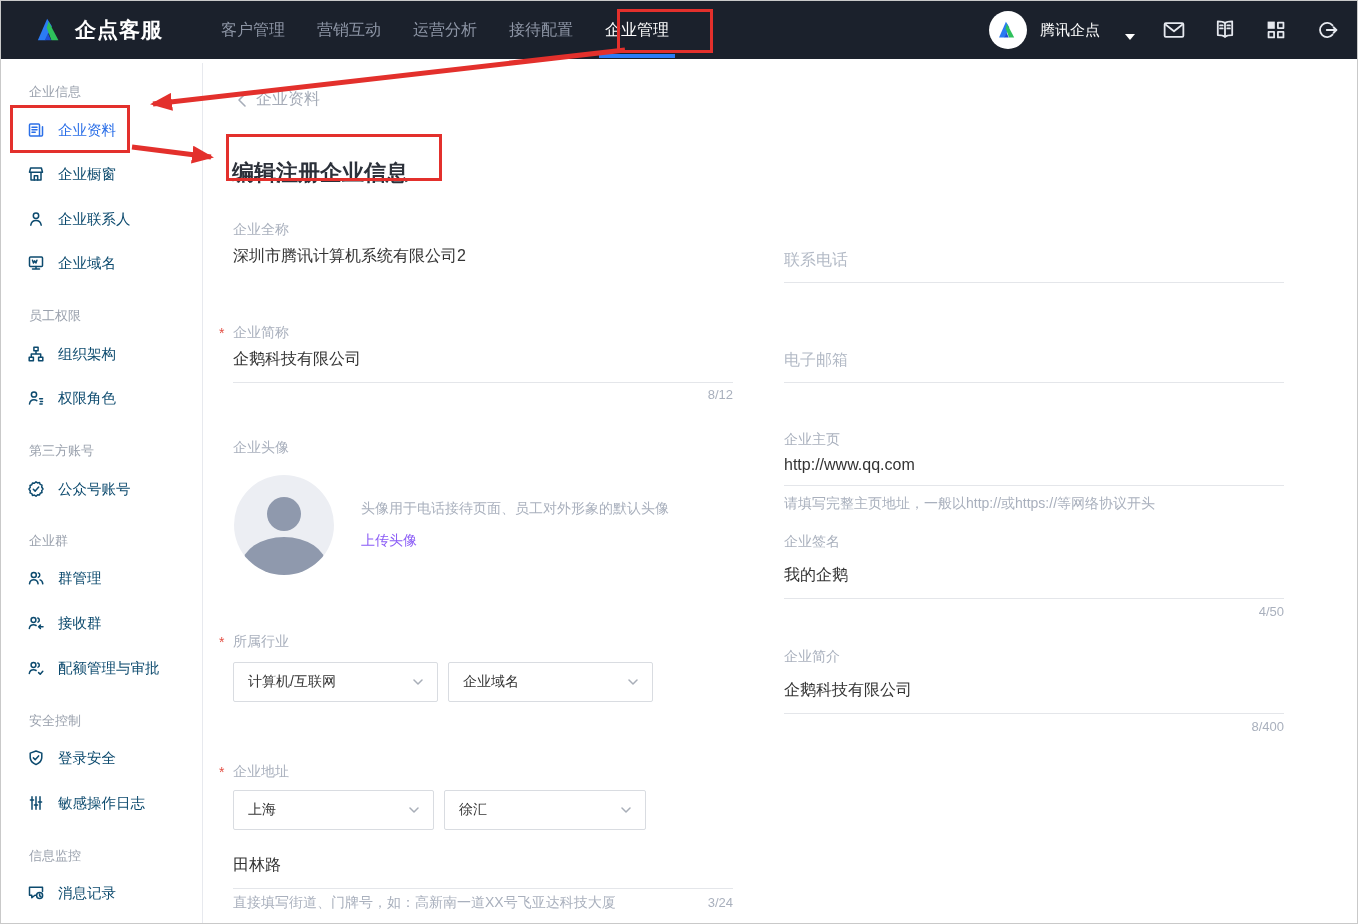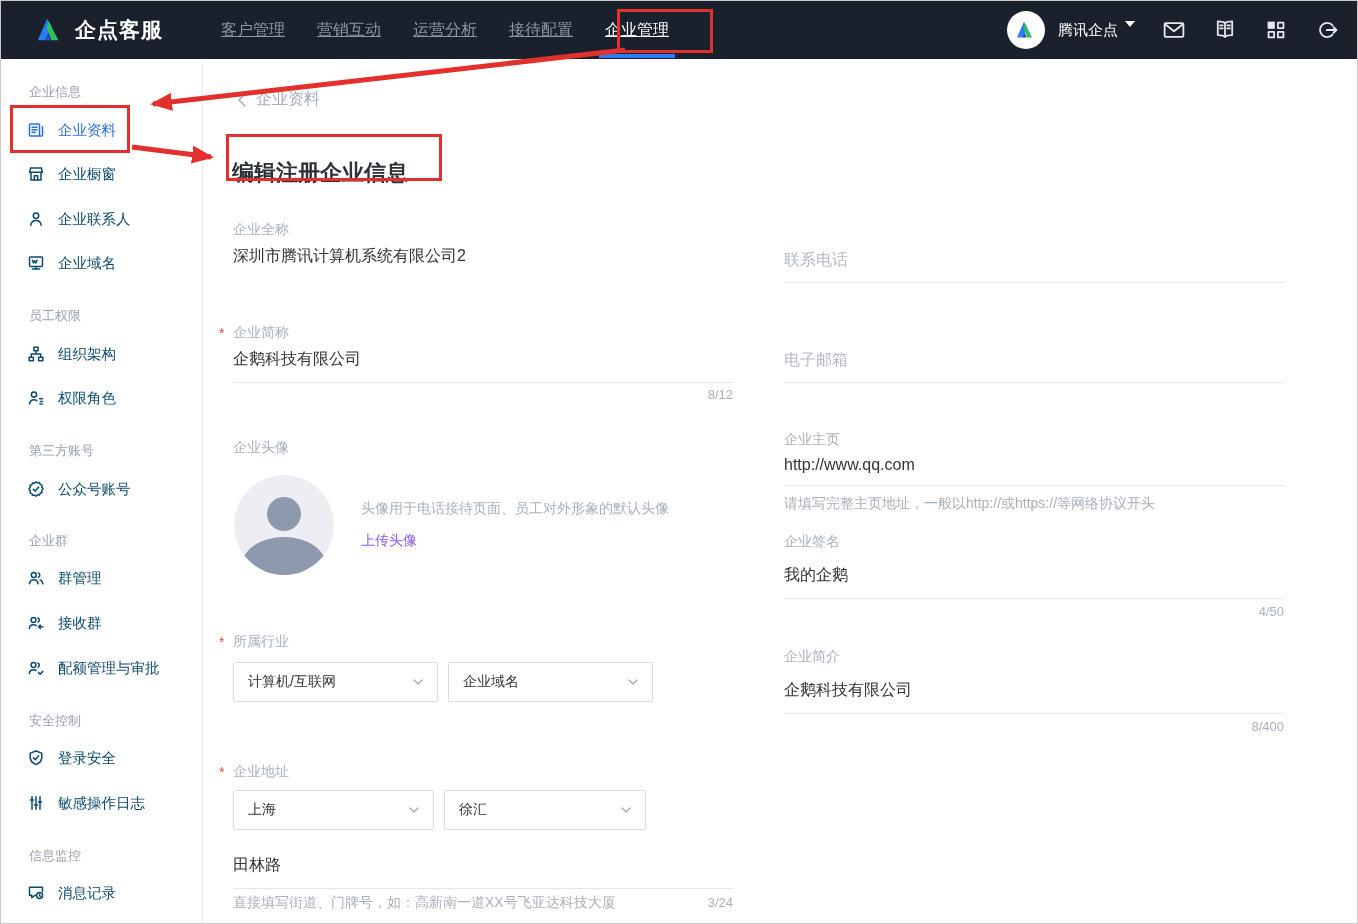--- a/index.html
+++ b/index.html
@@ -5,26 +5,26 @@
   html,body{margin:0;padding:0;background:#fff;}
   .page{position:relative;width:1358px;height:924px;overflow:hidden;background:#fff;
         font-family:"Liberation Sans","DejaVu Sans",sans-serif;color:#333;
         border:1px solid #c9c9c9;box-sizing:border-box;}
   
   .navbar{position:absolute;left:0;top:0;right:0;height:58px;background:#1b212c;
           display:flex;align-items:center;padding:0 18px 0 34px;box-sizing:border-box;z-index:5;}
   .brand{display:flex;align-items:center;gap:10px;cursor:pointer;}
   .brand-name{color:#fff;font-size:21px;font-weight:bold;letter-spacing:1px;}
   .nav-items{display:flex;margin-left:42px;height:62px;}
-  .nav-item{position:relative;color:#8d95a5;font-size:16px;line-height:62px;padding:0 16px;cursor:pointer;text-decoration:underline;}
+  .nav-item{position:relative;color:#8d95a5;font-size:16px;line-height:62px;padding:0 16px;cursor:pointer;}
   .nav-item.active{color:#fff;}
   .nav-item.active .nav-underline{position:absolute;left:10px;right:10px;bottom:3px;height:4px;background:#2b7cf7;}
   .nav-right{margin-left:auto;display:flex;align-items:center;gap:27px;}
   .nav-avatar{width:38px;height:38px;border-radius:50%;background:#fff;display:flex;align-items:center;justify-content:center;cursor:pointer;}
-  .nav-user{display:flex;align-items:flex-start;gap:7px;color:#fff;font-size:15px;cursor:pointer;margin-left:-14px;}
+  .nav-user{display:flex;align-items:flex-end;gap:25px;color:#fff;font-size:15px;cursor:pointer;margin-left:-14px;}
   .caret-down{width:0;height:0;border-left:5px solid transparent;border-right:5px solid transparent;border-top:6px solid #fff;}
   .nav-icon{color:#e6e9ef;width:24px;height:24px;display:flex;align-items:center;justify-content:center;cursor:pointer;}
   .nav-icon svg{stroke:currentColor;fill:none;stroke-width:1.5;stroke-linecap:round;stroke-linejoin:round;}
   
   .sidebar{position:absolute;left:0;top:62px;bottom:0;width:202px;background:#fff;
            border-right:1px solid #e7e9ee;box-sizing:border-box;z-index:4;}
   .side-header{position:absolute;left:28px;height:20px;line-height:20px;font-size:13px;color:#9aa1ad;}
   .side-item{position:absolute;left:26px;height:44px;display:flex;align-items:center;gap:13px;
              font-size:14.5px;color:#0c4a6e;cursor:pointer;white-space:nowrap;}
   .side-item svg{stroke:currentColor;fill:none;stroke-width:1.5;stroke-linecap:round;stroke-linejoin:round;flex:0 0 auto;}

